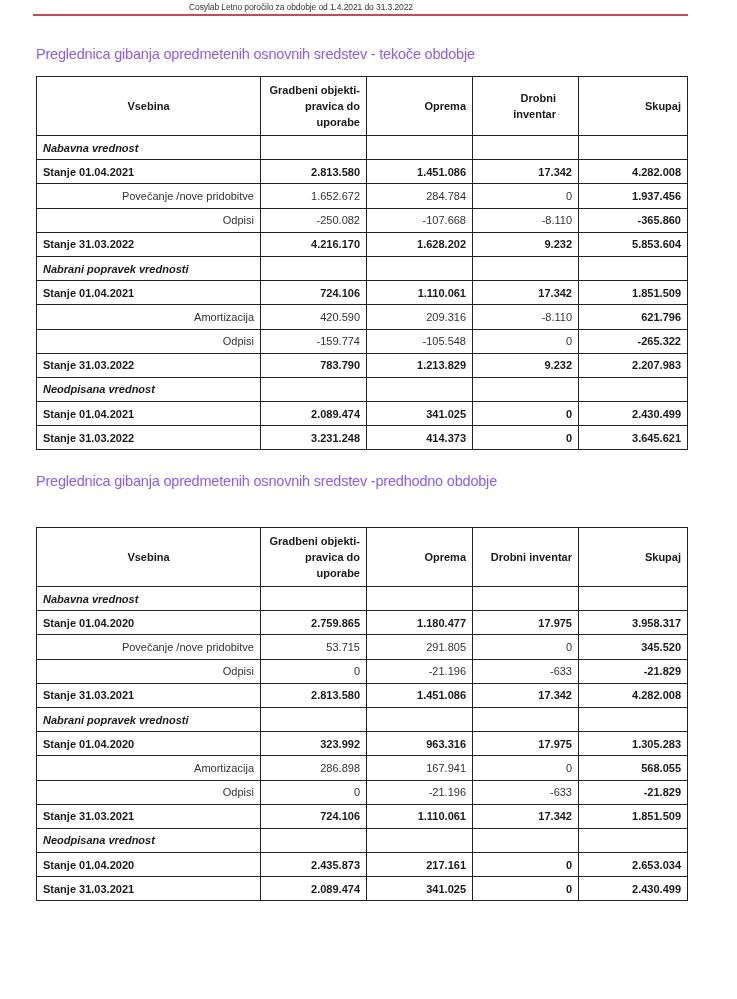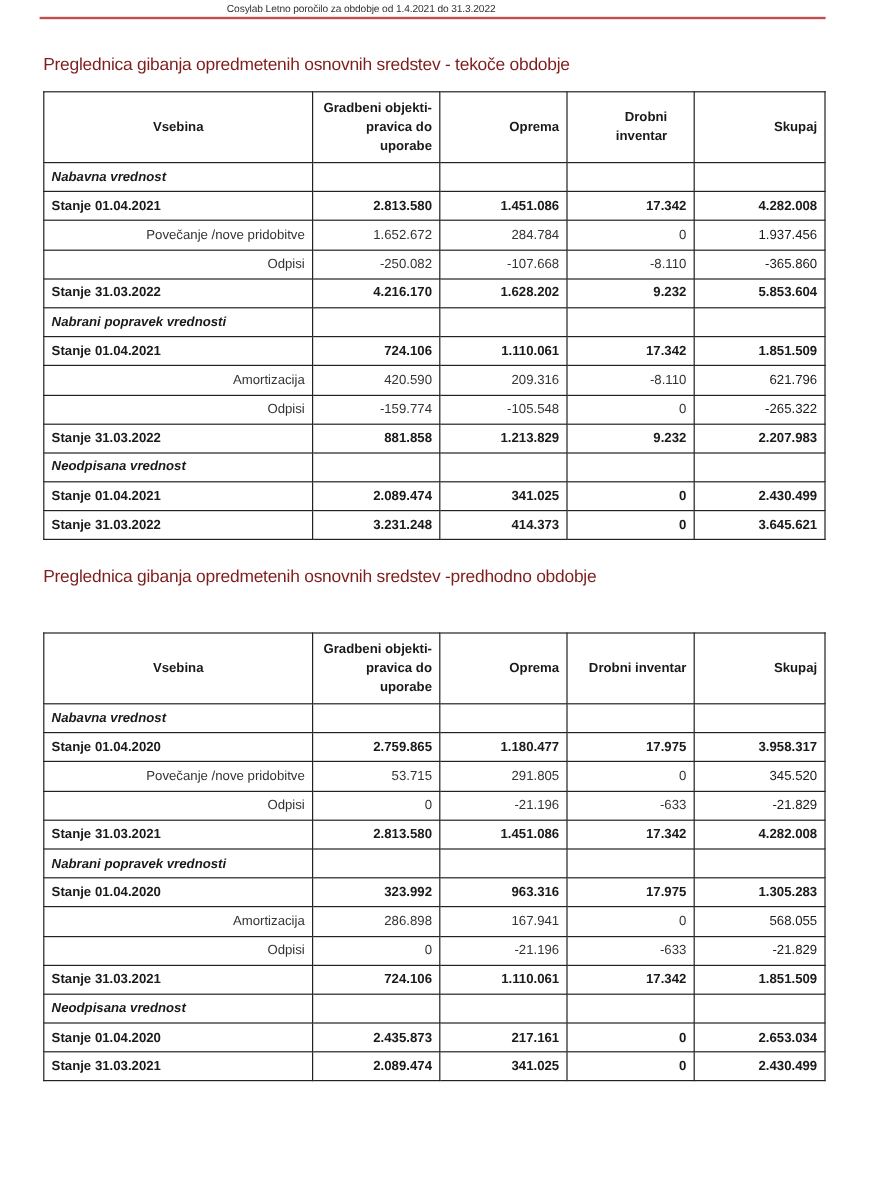--- a/index.html
+++ b/index.html
@@ -10,21 +10,21 @@
   .page-header {
     position: absolute; left: 0; top: 2px; width: 602px;
     text-align: center; font-size: 8.5px; color: #333;
     letter-spacing: -0.1px;
   }
   .header-rule {
     position: absolute; left: 33px; top: 14px; width: 655px; height: 2px;
     background: #c0504d;
   }
   .section-title {
-    position: absolute; left: 36px; font-size: 14.5px; color: #7f1d1d;
+    position: absolute; left: 36px; font-size: 14.5px; color: #8b5cf6;
     letter-spacing: -0.2px; white-space: nowrap;
   }
   .t1-title { top: 46px; }
   .t2-title { top: 473px; }
 
   table.grid {
     position: absolute; left: 36px; width: 651px;
     border-collapse: collapse; table-layout: fixed;
     font-size: 11px;
   }
@@ -46,21 +46,21 @@
   col.c0 { width: 224px; }
   col.c1 { width: 106px; }
   col.c2 { width: 106px; }
   col.c3 { width: 106px; }
   col.c4 { width: 109px; }
   td.label { text-align: left; }
   td.num { text-align: right; }
   tr.section td.label { font-weight: bold; font-style: italic; margin-top: 14px; }
   tr.bold td { font-weight: bold; }
   tr.normal td { font-weight: normal; color: #333; text-align: right; }
-  tr.normal td.total { font-weight: normal; color: #1a1a1a; margin-left: 20px; }
+  tr.normal td.total { font-weight: bold; color: #1a1a1a; margin-left: 20px; }
 </style>
 </head>
 <body>
 
 <div class="page-header">Cosylab Letno poročilo za obdobje od 1.4.2021 do 31.3.2022</div>
 <div class="header-rule"></div>
 
 <div class="section-title t1-title">Preglednica gibanja opredmetenih osnovnih sredstev - tekoče obdobje</div>
 <table class="grid t1">
   <colgroup>
@@ -138,21 +138,21 @@
       </tr>
       <tr class="normal">
         <td class="label">Odpisi</td>
         <td class="num">-159.774</td>
         <td class="num">-105.548</td>
         <td class="num">0</td>
         <td class="num total">-265.322</td>
       </tr>
       <tr class="bold">
         <td class="label">Stanje 31.03.2022</td>
-        <td class="num">881.858</td>
+        <td class="num">783.790</td>
         <td class="num">1.213.829</td>
         <td class="num">9.232</td>
         <td class="num total">2.207.983</td>
       </tr>
       <tr class="section">
         <td class="label">Neodpisana vrednost</td>
         <td class="num"></td>
         <td class="num"></td>
         <td class="num"></td>
         <td class="num total"></td>

